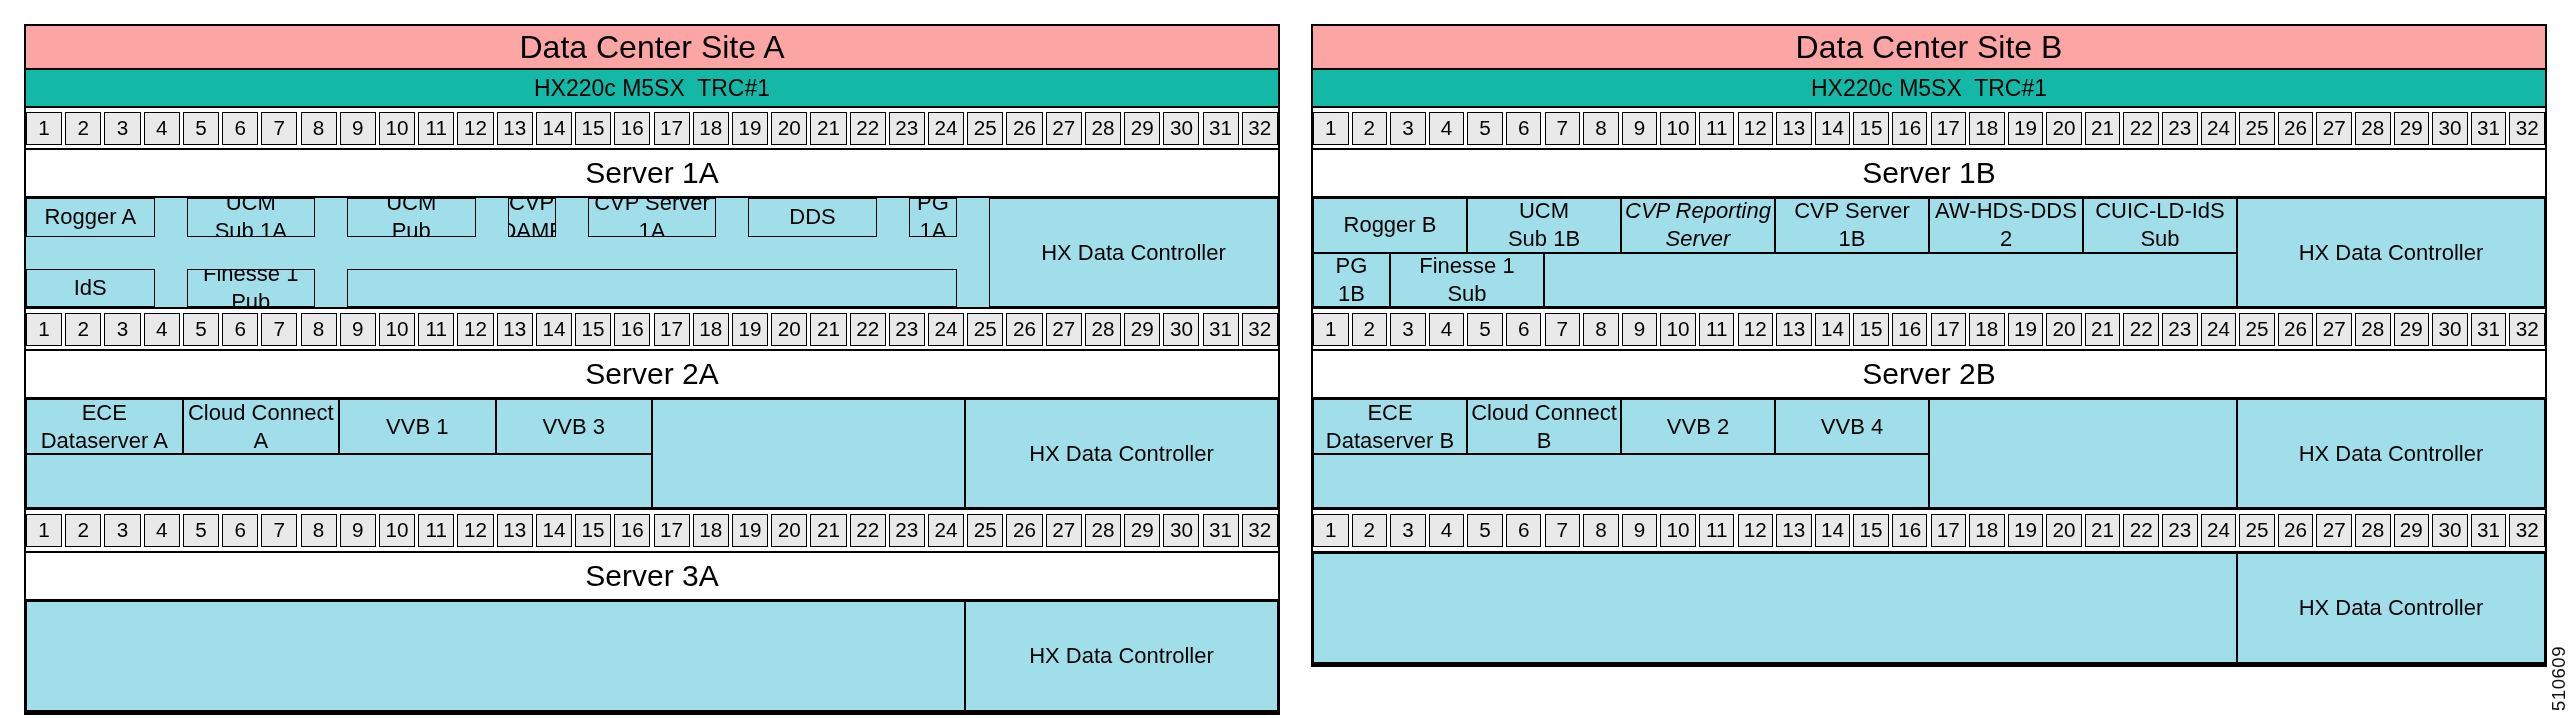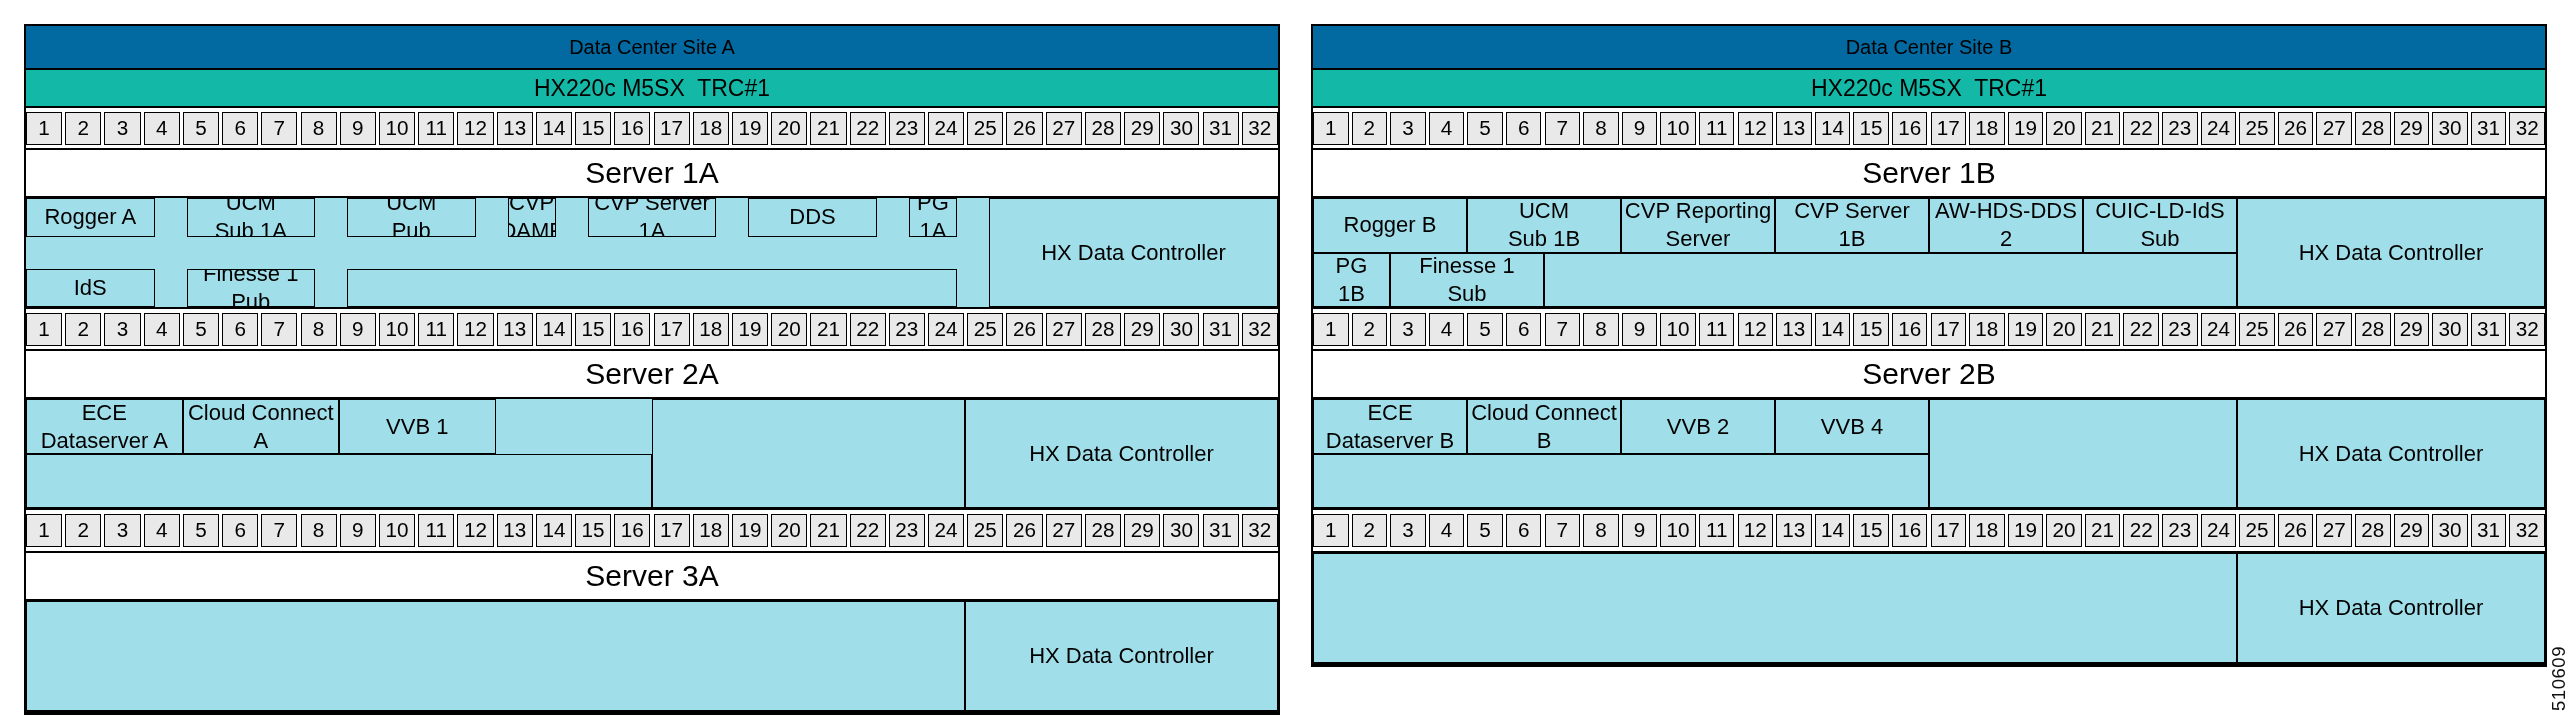--- a/index.html
+++ b/index.html
@@ -19,22 +19,22 @@
     border: 2.1px solid #000000;
     background: #ffffff;
   }
   .panel-a { left: 24px;   width: 1256px; }
   .panel-b { left: 1311px; width: 1236px; }
 
   .title-box {
     height: 44px;
     border-bottom: 2.6px solid #000000;
     display: flex; align-items: center; justify-content: center;
-    font-size: 20px;
-    background: #0369a1;
+    font-size: 32px;
+    background: #fca5a5;
   }
   .chassis-box {
     height: 38px;
     border-bottom: 2.1px solid #000000;
     display: flex; align-items: center; justify-content: center;
     font-size: 23px;
     white-space: pre;
     background: #14b8a6;
   }
   .cores {
@@ -221,20 +221,23 @@
             <div>ECE</div>
             <div>Dataserver A</div>
           </div>
           <div class="cell" style="grid-area: 1 / 5 / span 1 / span 4;">
             <div>Cloud Connect</div>
             <div>A</div>
           </div>
           <div class="cell" style="grid-area: 1 / 9 / span 1 / span 4;">
             <div>VVB 1</div>
           </div>
+          <div class="cell" style="grid-area: 1 / 13 / span 1 / span 4;">
+            <div>VVB 3</div>
+          </div>
           <div class="cell" style="grid-area: 1 / 17 / span 2 / span 8;"></div>
           <div class="cell" style="grid-area: 1 / 25 / span 2 / span 8;">
             <div>HX Data Controller</div>
           </div>
           <div class="cell" style="grid-area: 2 / 1 / span 1 / span 16;"></div>
         </div>
       </div>
       <div class="cores">
         <div class="core">1</div>
         <div class="core">2</div>
@@ -319,21 +322,21 @@
       <div class="server">
         <div class="server-header">Server 1B</div>
         <div class="server-grid" style="grid-template-rows: repeat(2, 1fr);">
           <div class="cell" style="grid-area: 1 / 1 / span 1 / span 4;">
             <div>Rogger B</div>
           </div>
           <div class="cell" style="grid-area: 1 / 5 / span 1 / span 4;">
             <div>UCM</div>
             <div>Sub 1B</div>
           </div>
-          <div class="cell" style="grid-area: 1 / 9 / span 1 / span 4;">
+          <div class="cell" style="grid-area: 1 / 9 / span 1 / span 4; font-style: italic;">
             <div>CVP Reporting</div>
             <div>Server</div>
           </div>
           <div class="cell" style="grid-area: 1 / 13 / span 1 / span 4;">
             <div>CVP Server</div>
             <div>1B</div>
           </div>
           <div class="cell" style="grid-area: 1 / 17 / span 1 / span 4;">
             <div>AW-HDS-DDS</div>
             <div>2</div>

